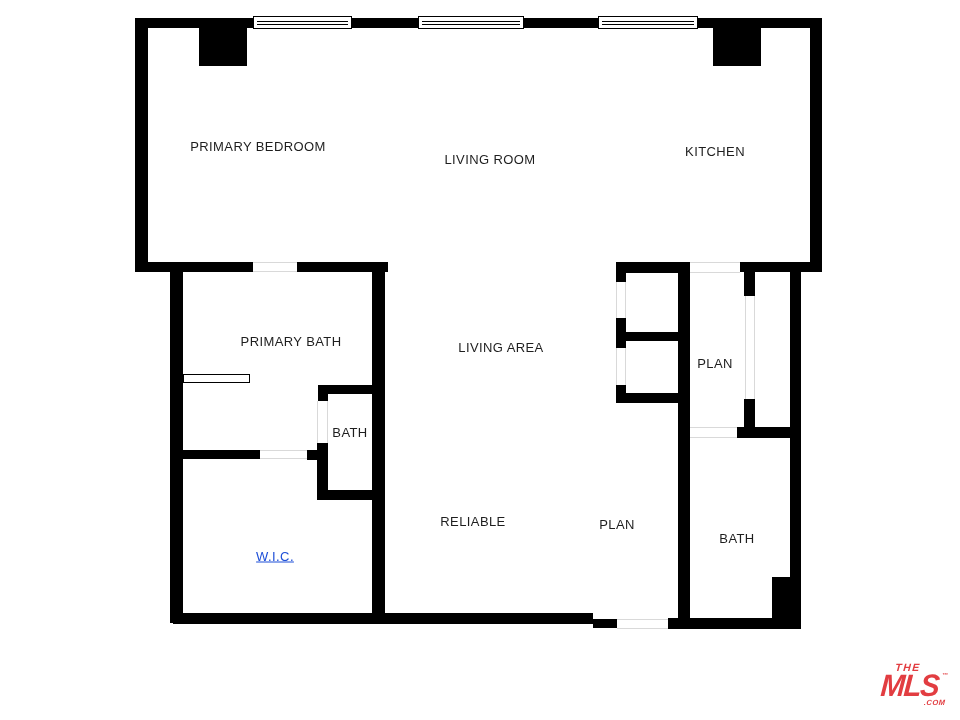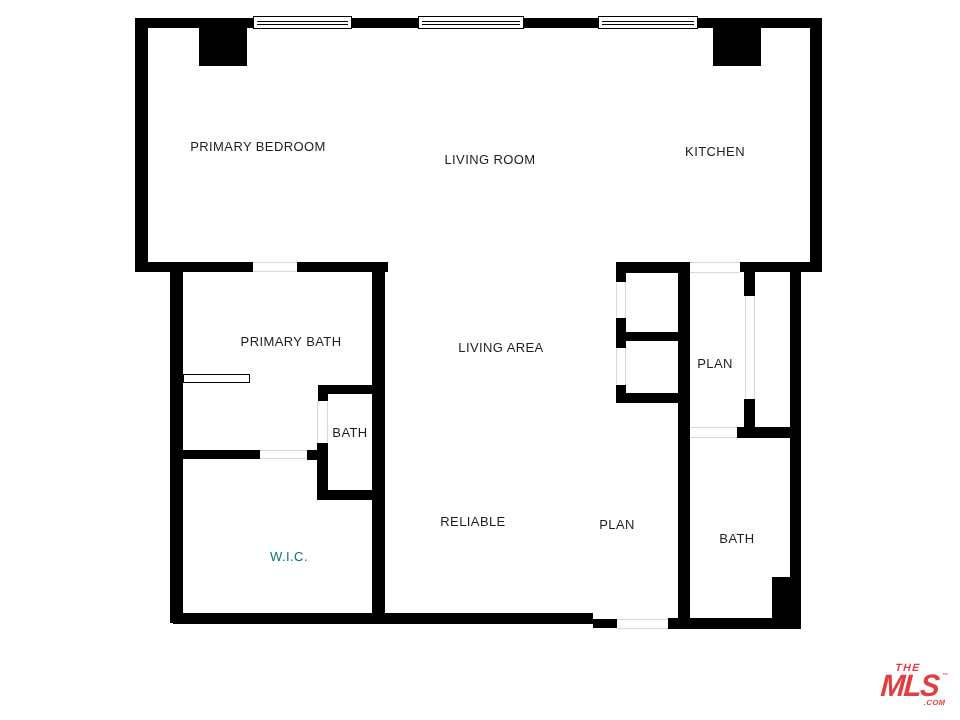--- a/index.html
+++ b/index.html
@@ -95,21 +95,21 @@
         <div class="pane" style="top: 64%;"></div>
       </div>
       <div class="fixture" style="left: 183px; top: 374px; width: 67px; height: 9px;"></div>
       <div class="room-label" style="left: 258px; top: 146px; color: rgb(30, 30, 30);">PRIMARY BEDROOM</div>
       <div class="room-label" style="left: 490px; top: 159px; color: rgb(30, 30, 30);">LIVING ROOM</div>
       <div class="room-label" style="left: 715px; top: 151px; color: rgb(30, 30, 30);">KITCHEN</div>
       <div class="room-label" style="left: 291px; top: 341px; color: rgb(30, 30, 30); text-align: right;">PRIMARY BATH</div>
       <div class="room-label" style="left: 501px; top: 347px; color: rgb(30, 30, 30);">LIVING AREA</div>
       <div class="room-label" style="left: 715px; top: 363px; color: rgb(30, 30, 30);">PLAN</div>
       <div class="room-label" style="left: 350px; top: 432px; color: rgb(30, 30, 30);">BATH</div>
-      <div class="room-label" style="left: 289px; top: 556px; color: #0f766e;">W.I.C.</div>
+      <div class="room-label" style="left: 275px; top: 556px; color: #1d4ed8; text-decoration: underline;">W.I.C.</div>
       <div class="room-label" style="left: 473px; top: 521px; color: rgb(30, 30, 30);">RELIABLE</div>
       <div class="room-label" style="left: 617px; top: 524px; color: rgb(30, 30, 30);">PLAN</div>
       <div class="room-label" style="left: 737px; top: 538px; color: rgb(30, 30, 30);">BATH</div>
     </div>
 
 
   <div id="mls-logo">
     <span class="logo-the" style="color: rgb(226, 61, 65);">THE</span>
     <span class="logo-mls" style="color: rgb(226, 61, 65);">MLS</span>
     <span class="logo-tm" style="color: rgb(226, 61, 65);">™</span>

